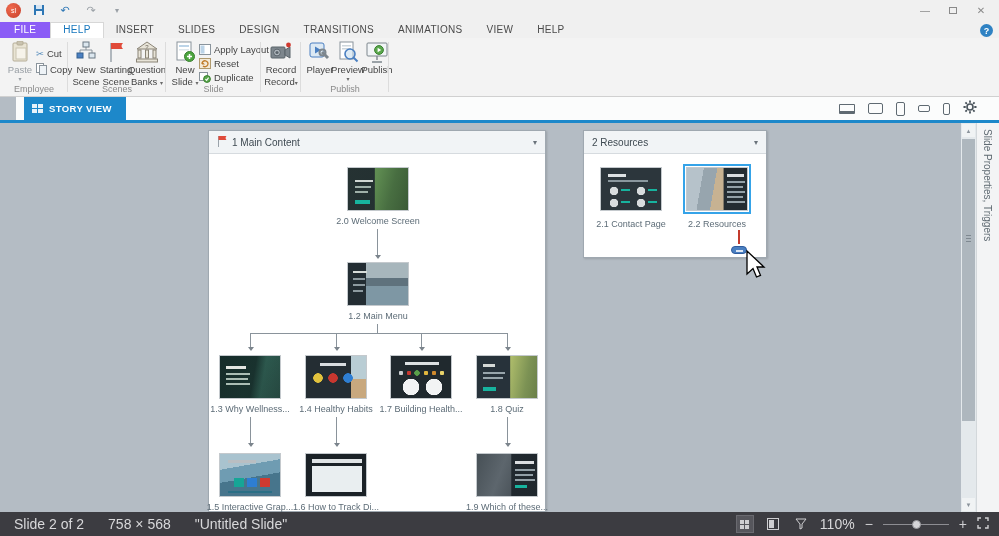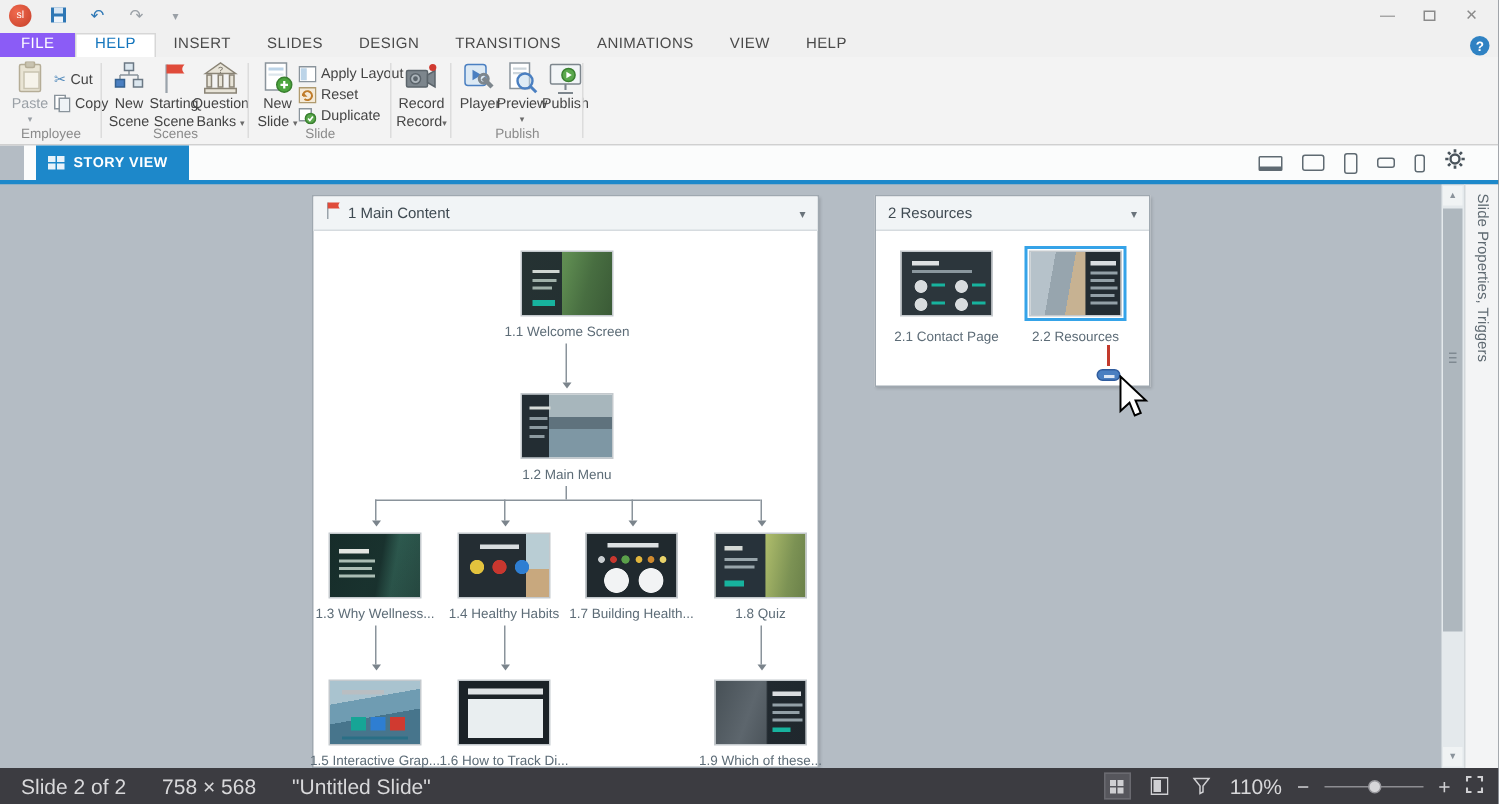--- a/index.html
+++ b/index.html
@@ -442,21 +442,21 @@
           <svg width="10" height="12" viewBox="0 0 10 12">
               <path d="M1.5 1v11" stroke="#9aa3ab"></path>
               <path d="M1.5 1h8c-1.2 1.3-1.2 2.7 0 4h-8z" fill="#e04b3a"></path>
             </svg>
         </span>
         <span class="scene-title">1 Main Content</span>
         <span class="scene-chev">▾</span>
       </div>
 
       <div class="thumb t11" style="left:138px; top:36px;"></div>
-      <div class="slabel" style="left:114px; top:85px;">1.1 Welcome Screen</div>
+      <div class="slabel" style="left:114px; top:85px;">2.0 Welcome Screen</div>
       <div class="conn-v" style="left:168px; top:98px; height:26px;"></div>
       <div class="arrow-d" style="left:165.5px; top:124px;"></div>
 
       <div class="thumb t12" style="left:138px; top:131px;"></div>
       <div class="slabel" style="left:114px; top:180px;">1.2 Main Menu</div>
 
       <div class="conn-v" style="left:168px; top:193px; height:9px;"></div>
       <div class="conn-h" style="left:41px; top:202px; width:257px;"></div>
       <div class="conn-v" style="left:41px; top:202px; height:14px;"></div>
       <div class="conn-v" style="left:127px; top:202px; height:14px;"></div>

